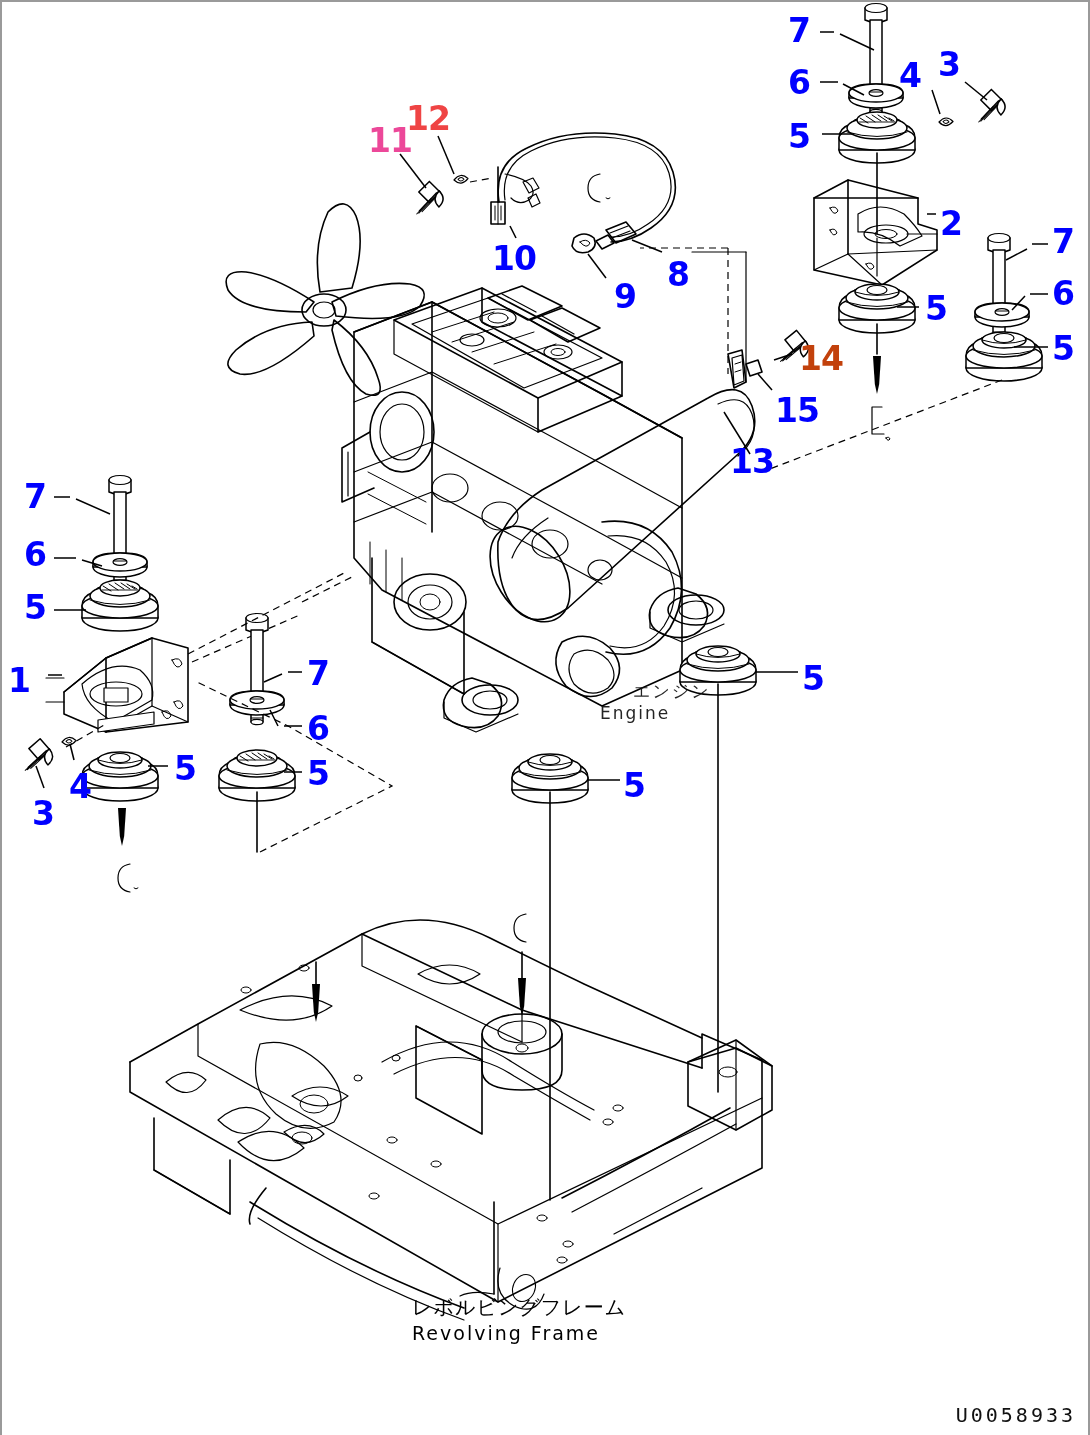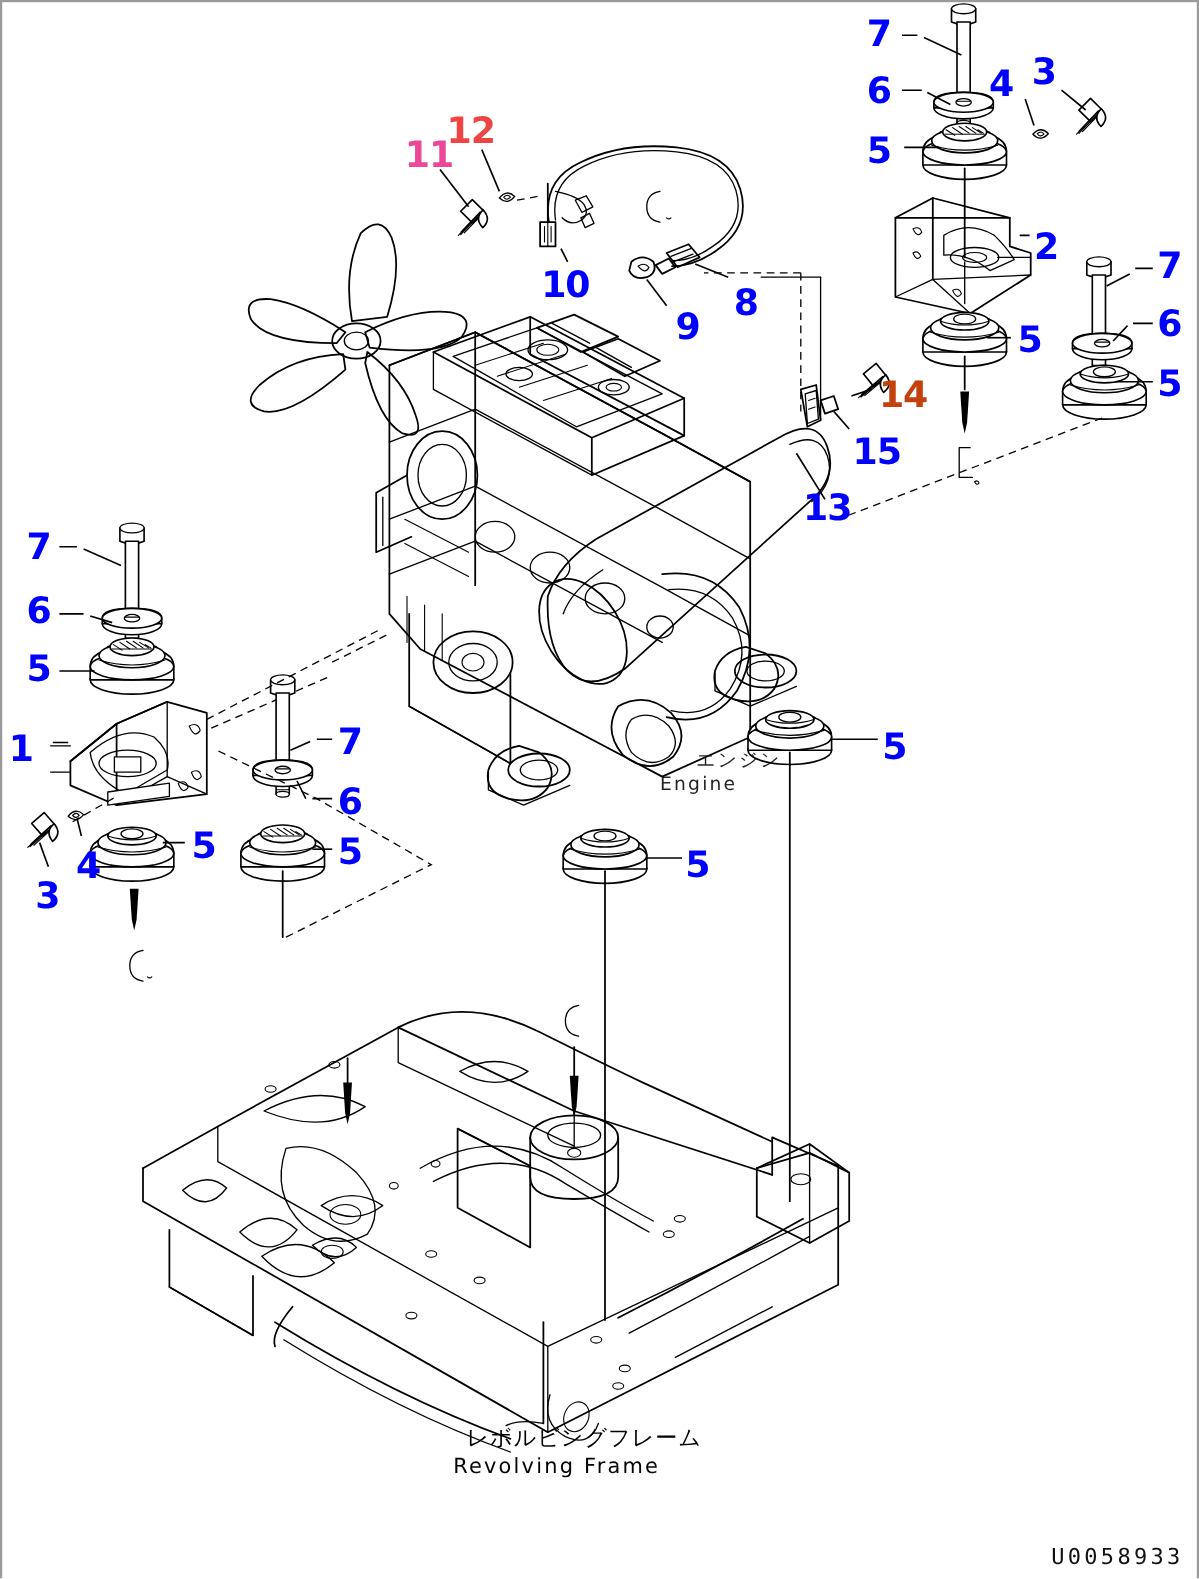--- a/index.html
+++ b/index.html
@@ -29,21 +29,21 @@
   }
   .cap{
     position:absolute;
     color:#000000;
     font-family:"DejaVu Sans",sans-serif;
     font-size:19px;
     line-height:22px;
     white-space:nowrap;
     text-align:center;
   }
-  .cap.jp{font-size:20px;letter-spacing:1px;margin-left:12px;}
+  .cap.jp{font-size:20px;letter-spacing:1px;}
   .cap.ghost{color:#111;font-size:17px;letter-spacing:2px;opacity:.92;}
   #docnum{
     position:absolute;
     right:12px;bottom:8px;
     color:#111;
     font-family:"DejaVu Sans Mono",monospace;
     font-size:20px;
     letter-spacing:3px;
   }
 </style>

